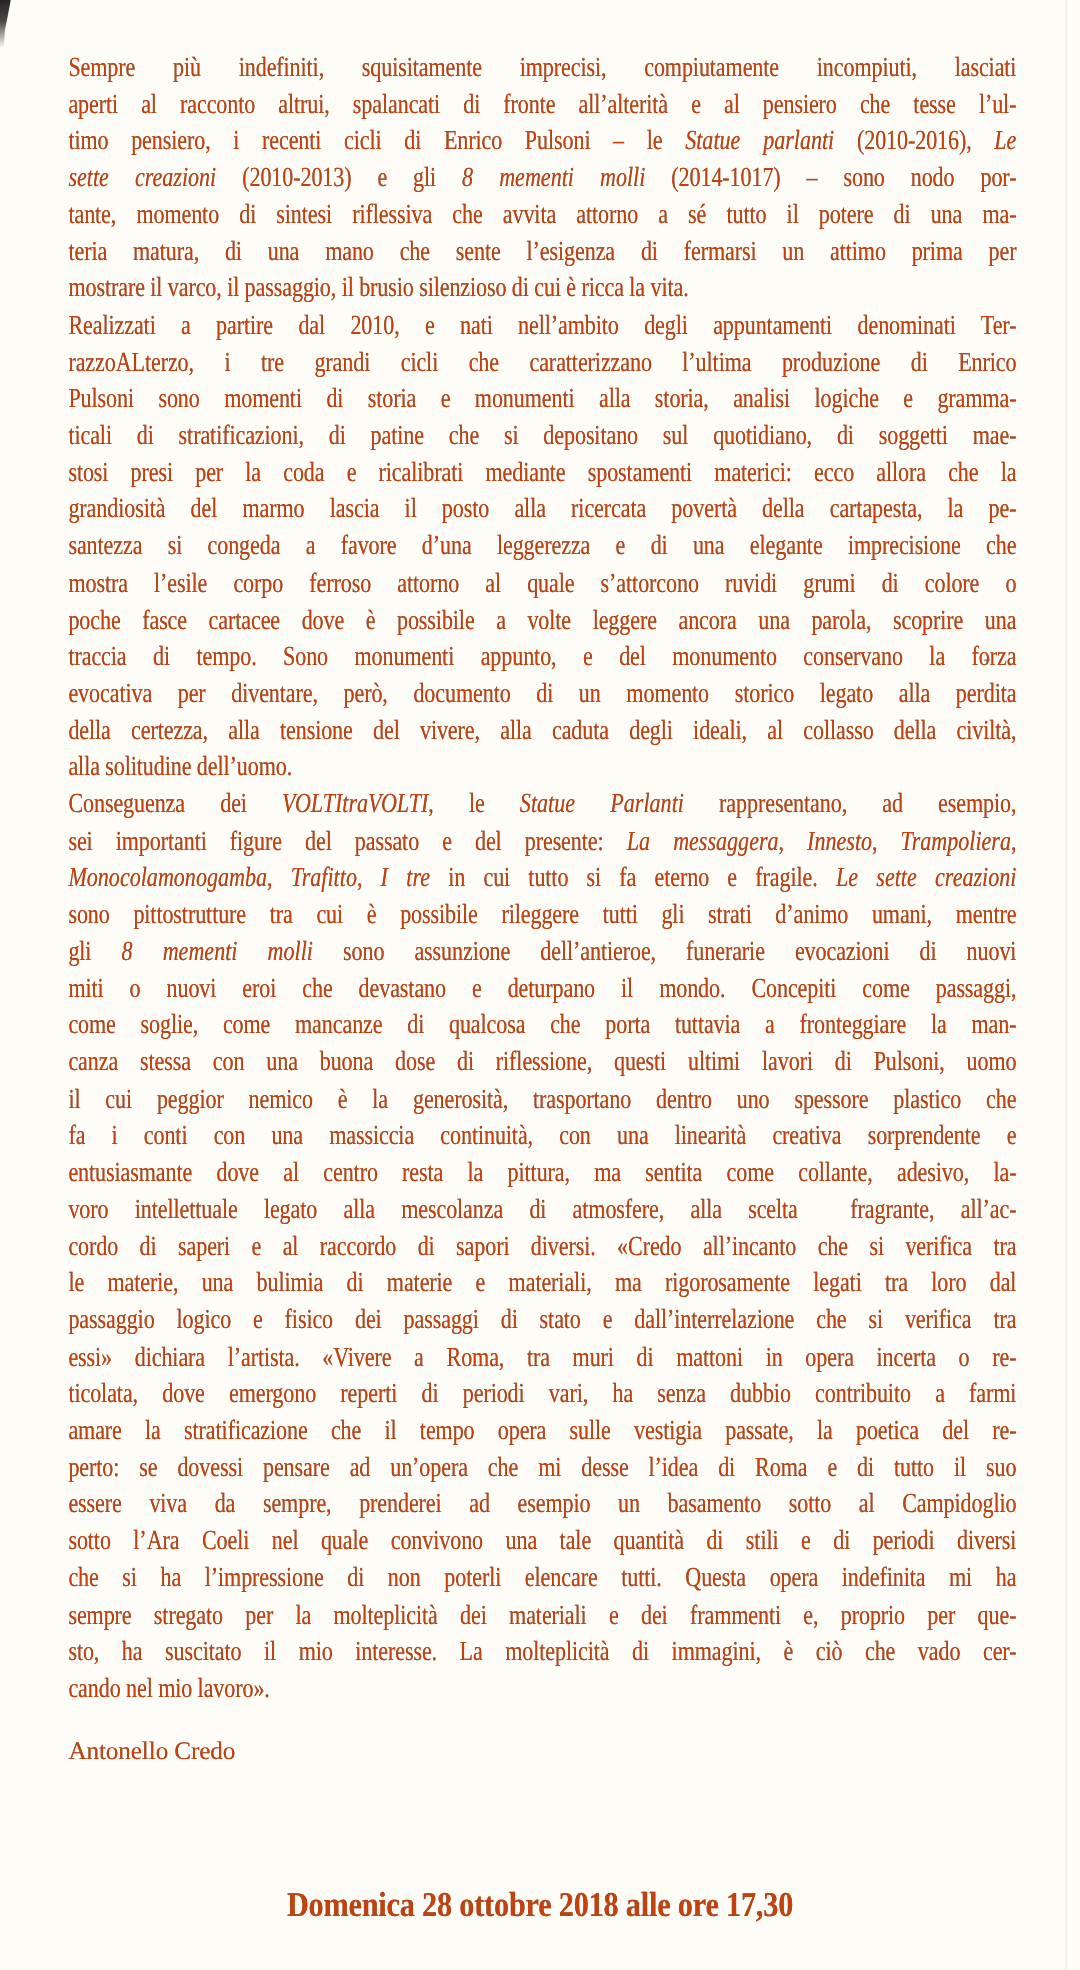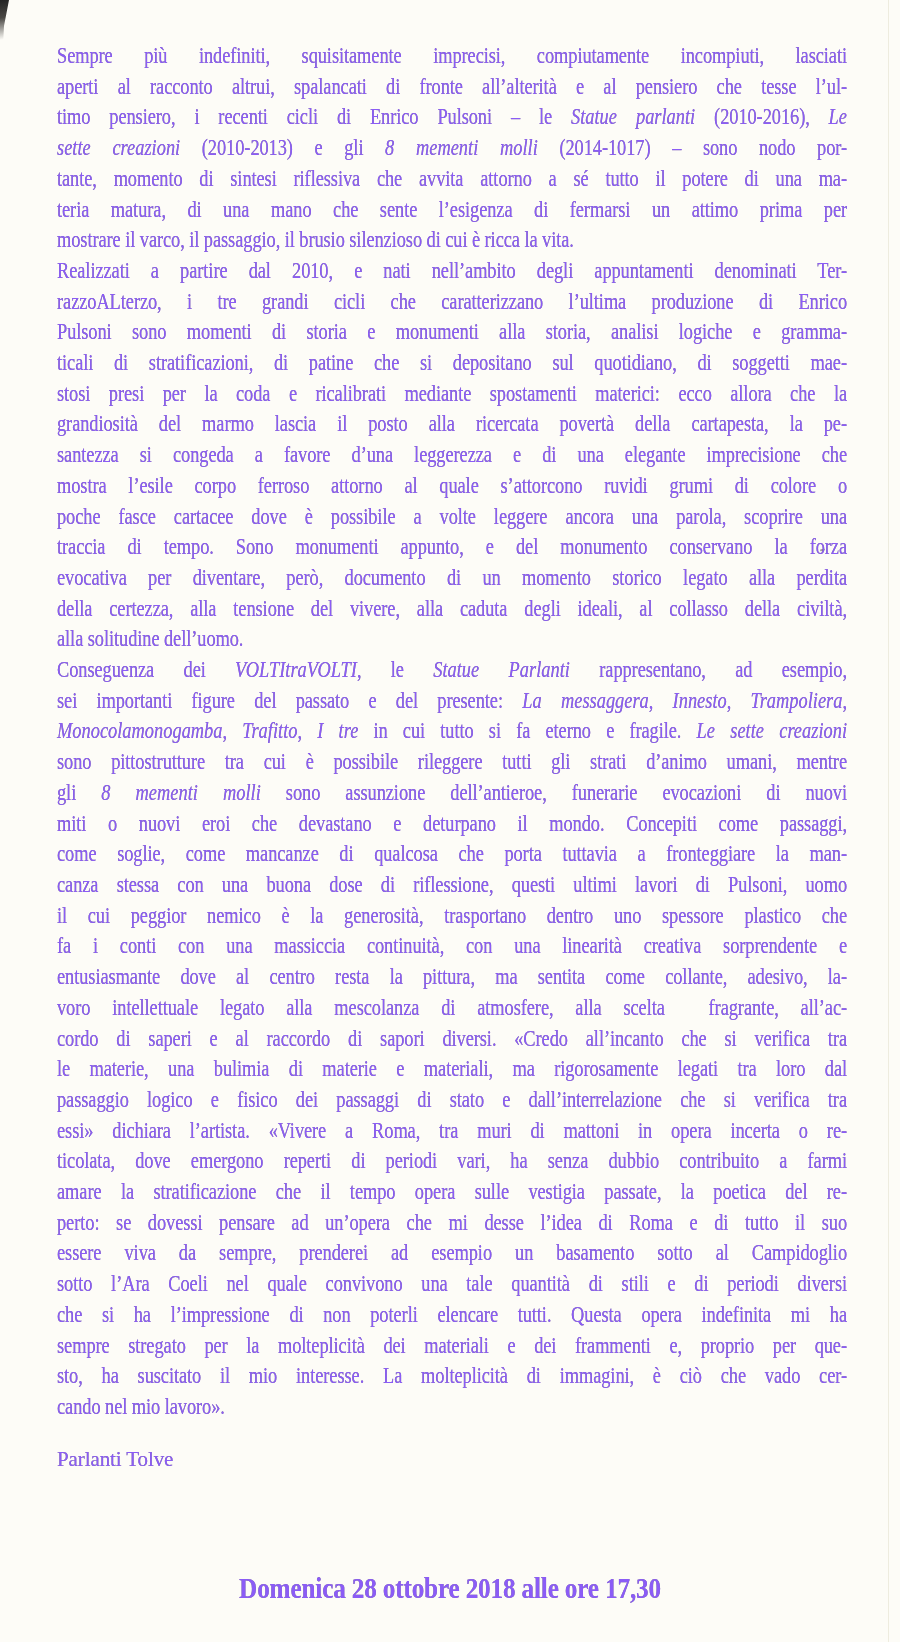--- a/index.html
+++ b/index.html
@@ -4,21 +4,21 @@
 <style>
   html, body { margin: 0; padding: 0; }
   body { width: 900px; height: 1642px; font-family: "Liberation Serif", serif; }
 
   .page {
     position: relative;
     width: 900px;
     height: 1642px;
     background: #fdfcf7;
     overflow: hidden;
-    color: #8b5cf6;
+    color: #c2410c;
   }
 
   
   .page { text-shadow: 0 0 0.4px rgba(33,31,28,0.55); }
 
   .text-block {
     position: absolute;
     left: 57px;
     top: 41px;
     width: 790px;
@@ -147,16 +147,16 @@
         <div class="line"><span>perto: se dovessi pensare ad un’opera che mi desse l’idea di Roma e di tutto il suo</span></div>
         <div class="line"><span>essere viva da sempre, prenderei ad esempio un basamento sotto al Campidoglio</span></div>
         <div class="line"><span>sotto l’Ara Coeli nel quale convivono una tale quantità di stili e di periodi diversi</span></div>
         <div class="line"><span>che si ha l’impressione di non poterli elencare tutti. Questa opera indefinita mi ha</span></div>
         <div class="line"><span>sempre stregato per la molteplicità dei materiali e dei frammenti e, proprio per que-</span></div>
         <div class="line"><span>sto, ha suscitato il mio interesse. La molteplicità di immagini, è ciò che vado cer-</span></div>
         <div class="line last"><span>cando nel mio lavoro».</span></div>
       </div>
     </div>
 
-  <div class="signature">Parlanti Tolve</div>
+  <div class="signature">Antonello Credo</div>
 
   <div class="event">Domenica 28 ottobre 2018 alle ore 17,30</div>
 </div>
 
 </body></html>

